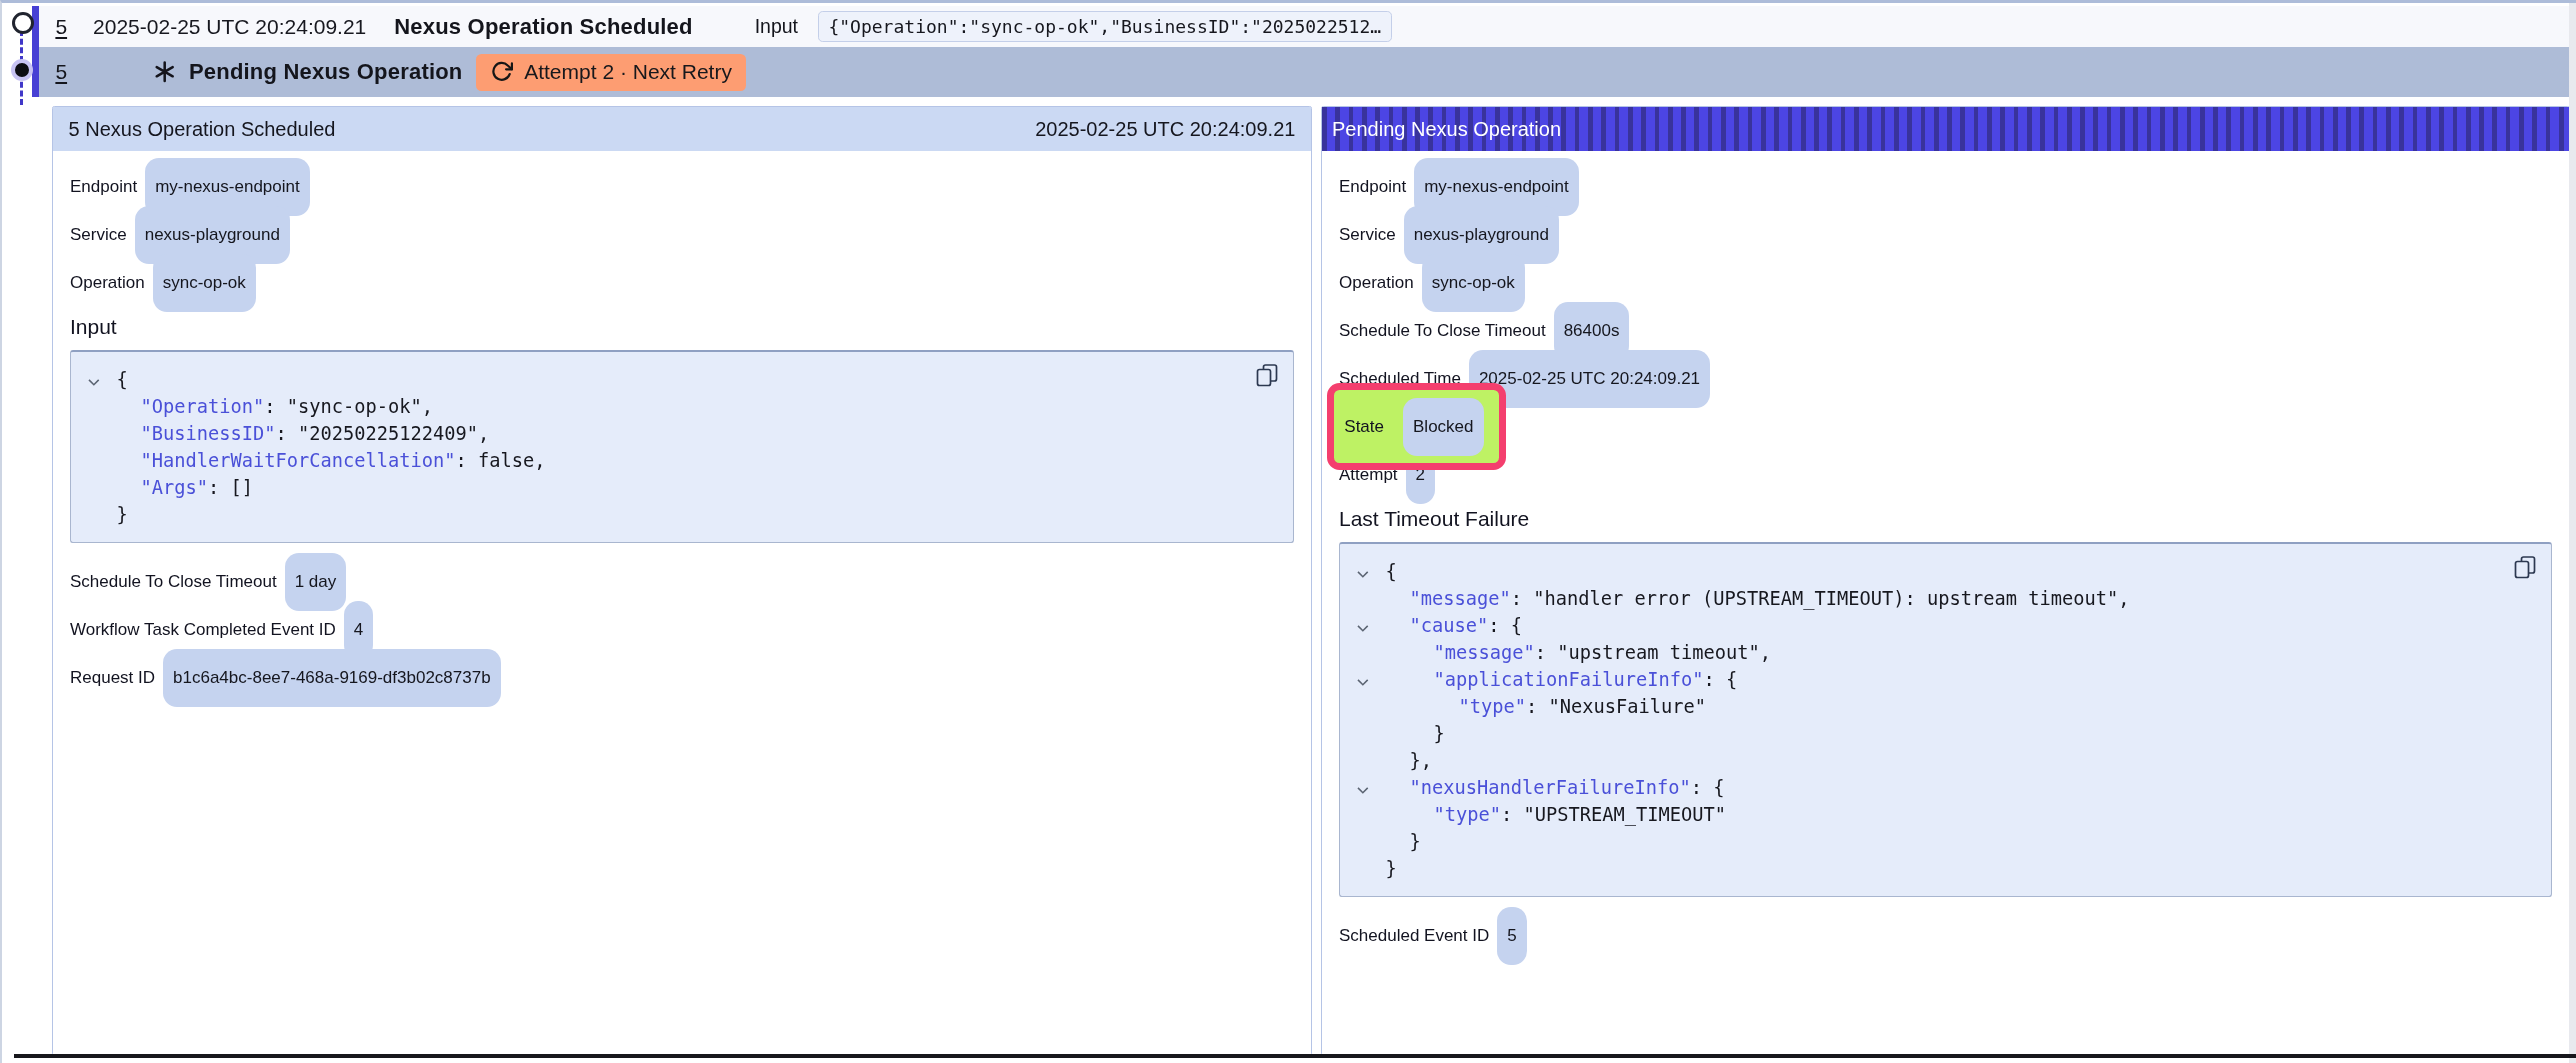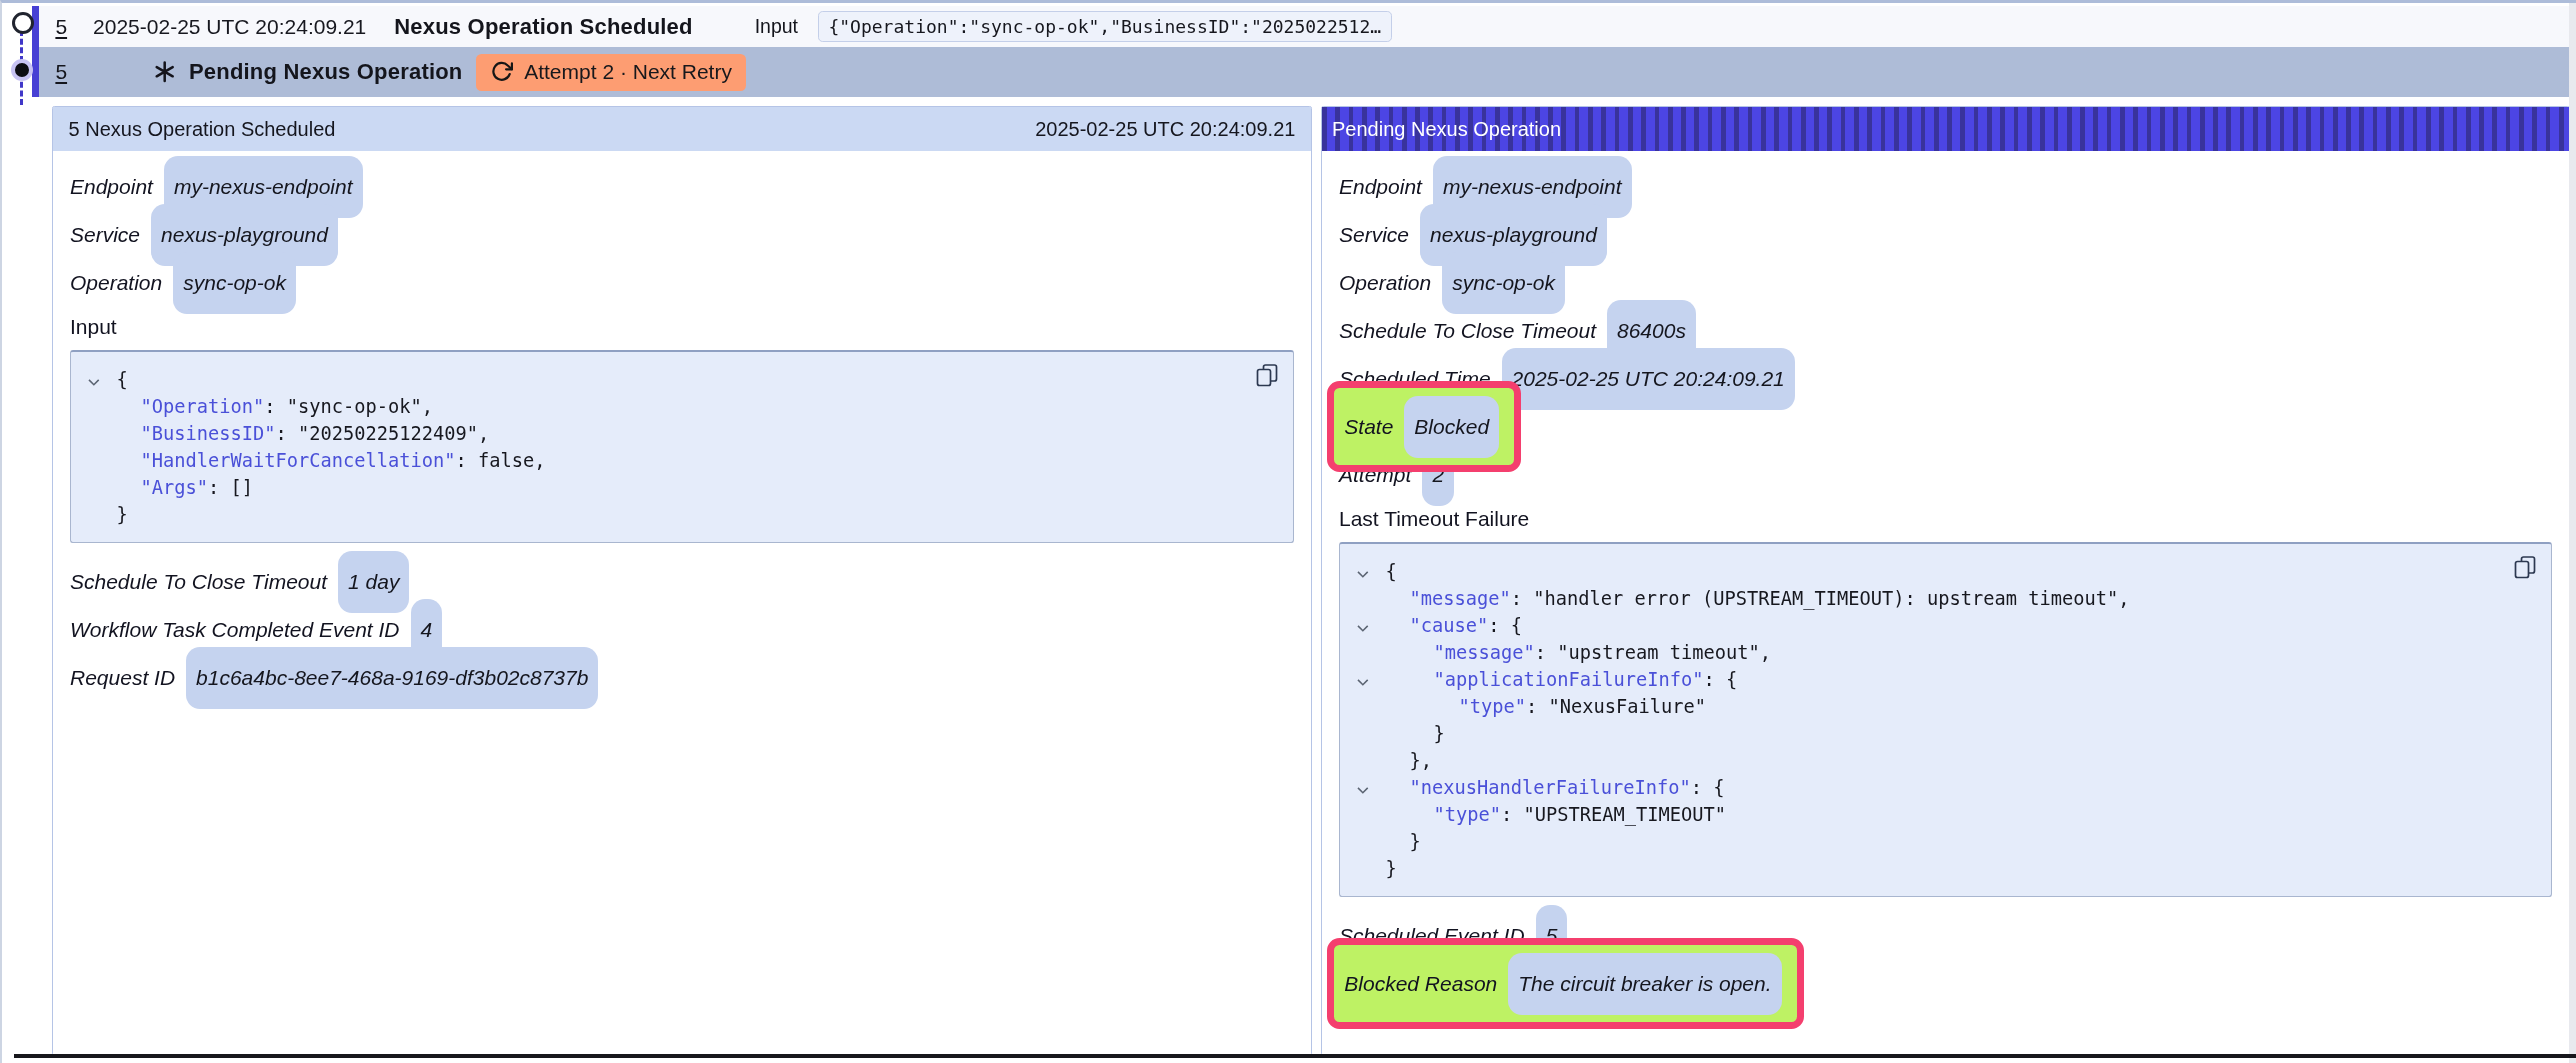--- a/index.html
+++ b/index.html
@@ -31,22 +31,22 @@
   .panel{position:absolute; top:103px; bottom:7px; background:#fff; border:1.6px solid var(--panel_border); border-radius:2.3px; box-sizing:border-box;}
   #left-panel{left:50px; width:1260px;}
   #right-panel{left:1319px; width:1249px;}
   .panel-header{height:44px; display:flex; align-items:center; justify-content:space-between; padding:0 15.6px; font-size:20px; font-weight:400; color:#15161e;}
   #left-panel .panel-header{background:var(--left_header_bg);}
   #right-panel .panel-header{
     background:repeating-linear-gradient(90deg, var(--stripe_dark) 0 4.7px, var(--stripe_bright) 4.7px 13.3px);
     color:#ffffff; padding:0 10px;
   }
   .panel-body{padding:18.7px 15.6px 0 17px; overflow:visible;}
-  .field-row{display:flex; align-items:center; gap:11px; height:34px; margin-bottom:14px; font-size:21px; color:#121320; overflow:visible;font-style:italic;}
-  .field-badge{background:var(--badge_bg); border-radius:14px; padding:19px 10px; color:#15161e; white-space:nowrap;}
+  .field-row{display:flex; align-items:center; gap:0; height:34px; margin-bottom:14px; font-size:17px; color:#121320; overflow:visible;}
+  .field-badge{background:var(--badge_bg); border-radius:14px; padding:19px 10px; color:#15161e; white-space:nowrap;margin-left:8px;}
   .field-link{color:#15161e; text-decoration:underline; text-underline-offset:3.9px; cursor:pointer;}
   .pink-box{display:inline-flex; align-items:center; gap:11px; border:7px solid var(--pink); border-radius:12.5px; background:#bef264; padding:7.8px 15px 7.8px 10px; margin:-11px 0 -11px -11.7px; position:relative; z-index:6;}
   .code-label{font-size:21px; height:26.5px; line-height:26.5px; margin-bottom:9.4px; color:#121320;}
   .code-block{position:relative; background:var(--code_bg); border:1.6px solid var(--code_border); border-top:2.3px solid #8fa0c2; border-radius:3.1px; padding:14px 18.7px 14px 12.5px; margin:0 1.6px 22px 0;}
   .code-line{display:flex; font-family:"DejaVu Sans Mono",monospace; font-size:18.7px; line-height:27px; color:#17181f;}
   .chev{width:33px; flex:none; display:flex; align-items:center; padding-left:4.7px; padding-top:6.2px; box-sizing:border-box; cursor:pointer;}
   .code-text{white-space:pre;}
   .tk-k{color:var(--code_key);}
   .tk-p{color:#17181f;}
   .copy-btn{position:absolute; top:11px; right:14px; background:none; border:none; padding:0; cursor:pointer;}
@@ -260,24 +260,18 @@
           </div>
           <div class="code-line">
             <span class="chev"></span>
             <span class="code-text" style="padding-left: 0px;"><span class="tk-p">}</span></span>
           </div>
         </div>
         <div class="field-row">
           <span class="field-label">Scheduled Event ID</span>
           <span class="field-badge">5</span>
         </div>
-        <div class="field-row">
-          <div class="pink-box">
-            <span class="field-label">Blocked Reason</span>
-            <span class="field-badge">The circuit breaker is open.</span>
-          </div>
-        </div>
       </div>
   </div>
 
   <div class="black-line"></div>
 </div>
 
 
 </body></html>

